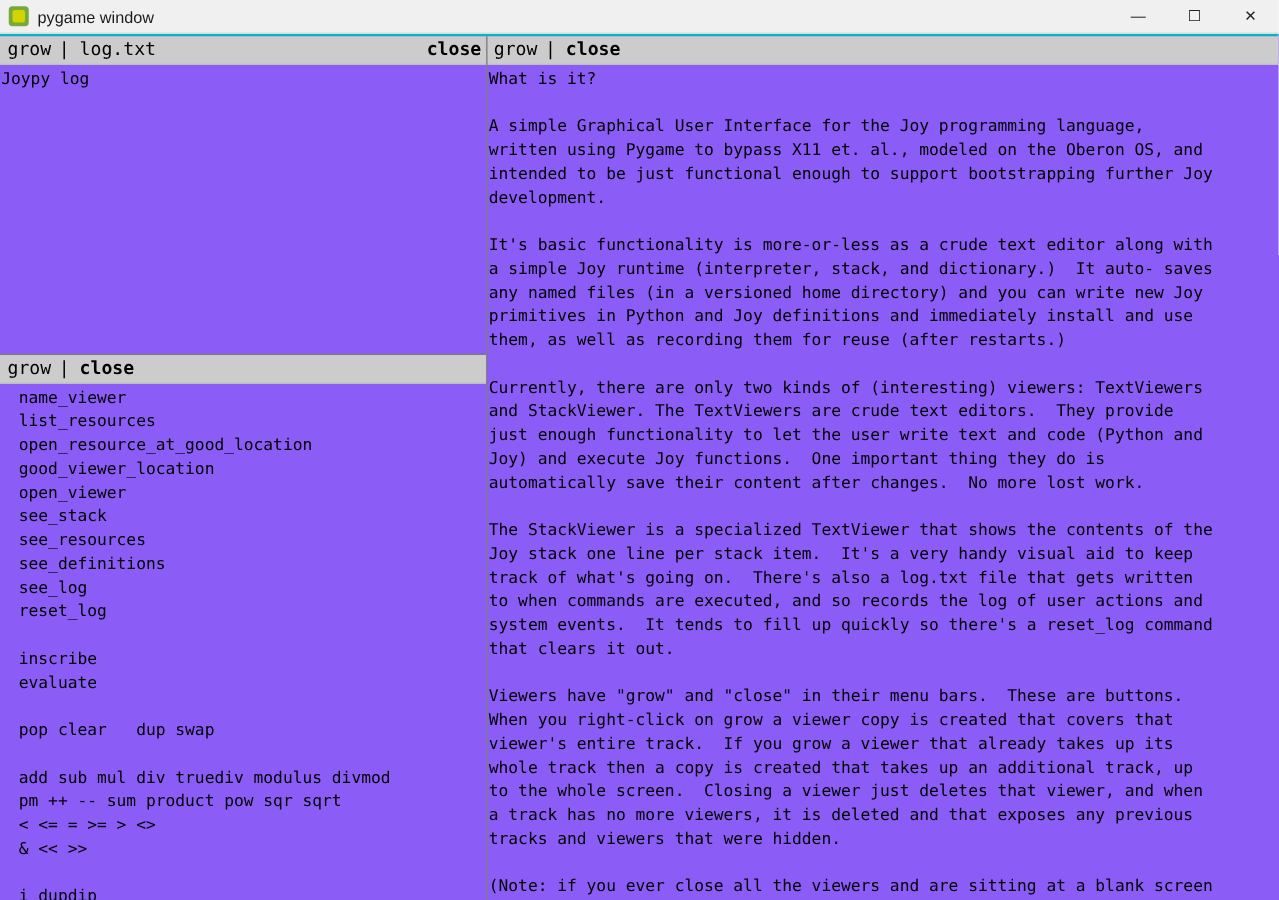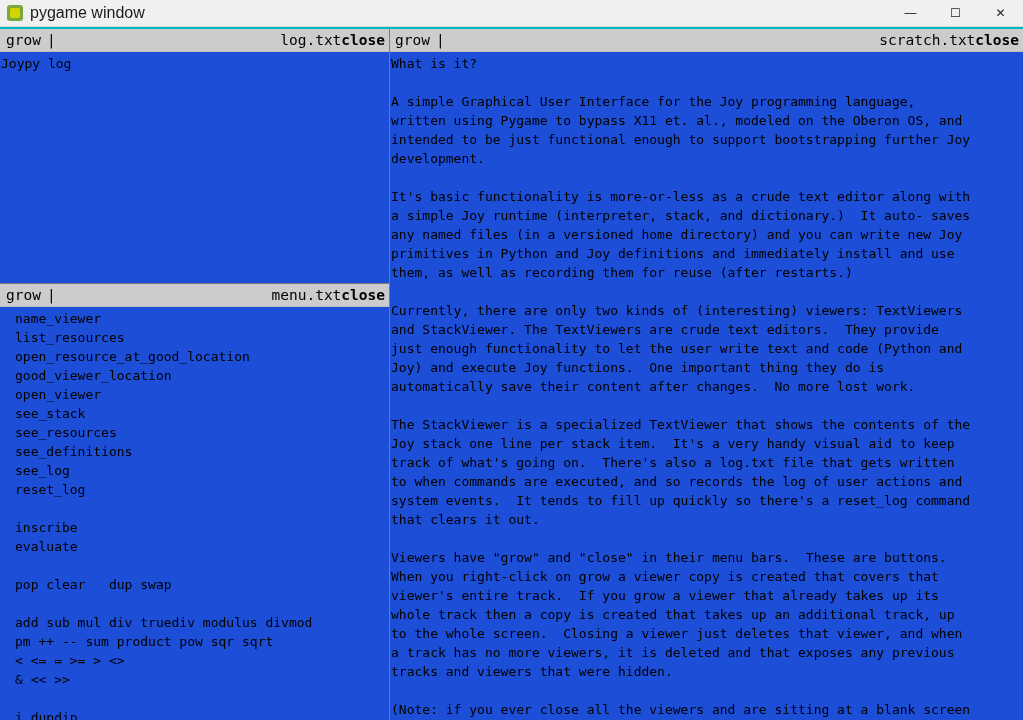--- a/index.html
+++ b/index.html
@@ -36,21 +36,21 @@
   .titlebar .app-icon::after {
     content: "";
     position: absolute;
     left: 3px; top: 3px;
     width: 10px; height: 10px;
     background: #d4d400;
     border-radius: 2px;
   }
   .titlebar .title-text {
     font-family: "Liberation Sans", sans-serif;
-    font-size: 16px;
+    font-size: 13px;
     color: #1b1b1b;
   }
   .win-buttons {
     position: absolute;
     right: 0; top: 0;
     height: 26px;
     display: flex;
   }
   .win-btn {
     width: 45px;
@@ -71,21 +71,21 @@
   
   .workspace {
     position: relative;
     width: 1023px;
     height: 692px;
     background: #ffffff;
   }
 
   .viewer {
     position: absolute;
-    background: #1d4ed8;
+    background: #8b5cf6;
     overflow: hidden;
   }
   .viewer-menubar {
     height: 22px;
     background: #cccccc;
     color: #000000;
     display: flex;
     align-items: center;
     font-family: "DejaVu Sans Mono", monospace;
     font-size: 14.5px;
@@ -97,21 +97,20 @@
     padding-left: 6px;
     padding-right: 6px;
   }
   .menu-sep {
     padding-right: 8px;
   }
   .menu-name {
     flex: 1 1 auto;
     white-space: nowrap;
     overflow: hidden;
-    text-align: right;
   }
   .menu-close {
     padding-right: 4px;
     font-weight: bold;
   }
   .viewer-body {
     font-family: "DejaVu Sans Mono", monospace;
     font-size: 13px;
     line-height: 19px;
     color: #000000;
@@ -183,21 +182,20 @@
       <span class="menu-name">log.txt</span>
       <span class="menu-close">close</span>
     </div>
     <div class="viewer-body">Joypy log</div>
   </div>
 
   <div class="viewer" id="viewer-menu">
     <div class="viewer-menubar">
       <span class="menu-grow">grow</span>
       <span class="menu-sep">|</span>
-      <span class="menu-name">menu.txt</span>
       <span class="menu-close">close</span>
     </div>
     <div class="viewer-body indented">name_viewer
 list_resources
 open_resource_at_good_location
 good_viewer_location
 open_viewer
 see_stack
 see_resources
 see_definitions
@@ -214,21 +212,20 @@
 &lt; &lt;= = &gt;= &gt; &lt;&gt;
 &amp; &lt;&lt; &gt;&gt;
 
 i dupdip</div>
   </div>
 
   <div class="viewer" id="viewer-scratch">
     <div class="viewer-menubar">
       <span class="menu-grow">grow</span>
       <span class="menu-sep">|</span>
-      <span class="menu-name">scratch.txt</span>
       <span class="menu-close">close</span>
     </div>
     <div class="viewer-body">What is it?
 
 A simple Graphical User Interface for the Joy programming language,
 written using Pygame to bypass X11 et. al., modeled on the Oberon OS, and
 intended to be just functional enough to support bootstrapping further Joy
 development.
 
 It's basic functionality is more-or-less as a crude text editor along with

